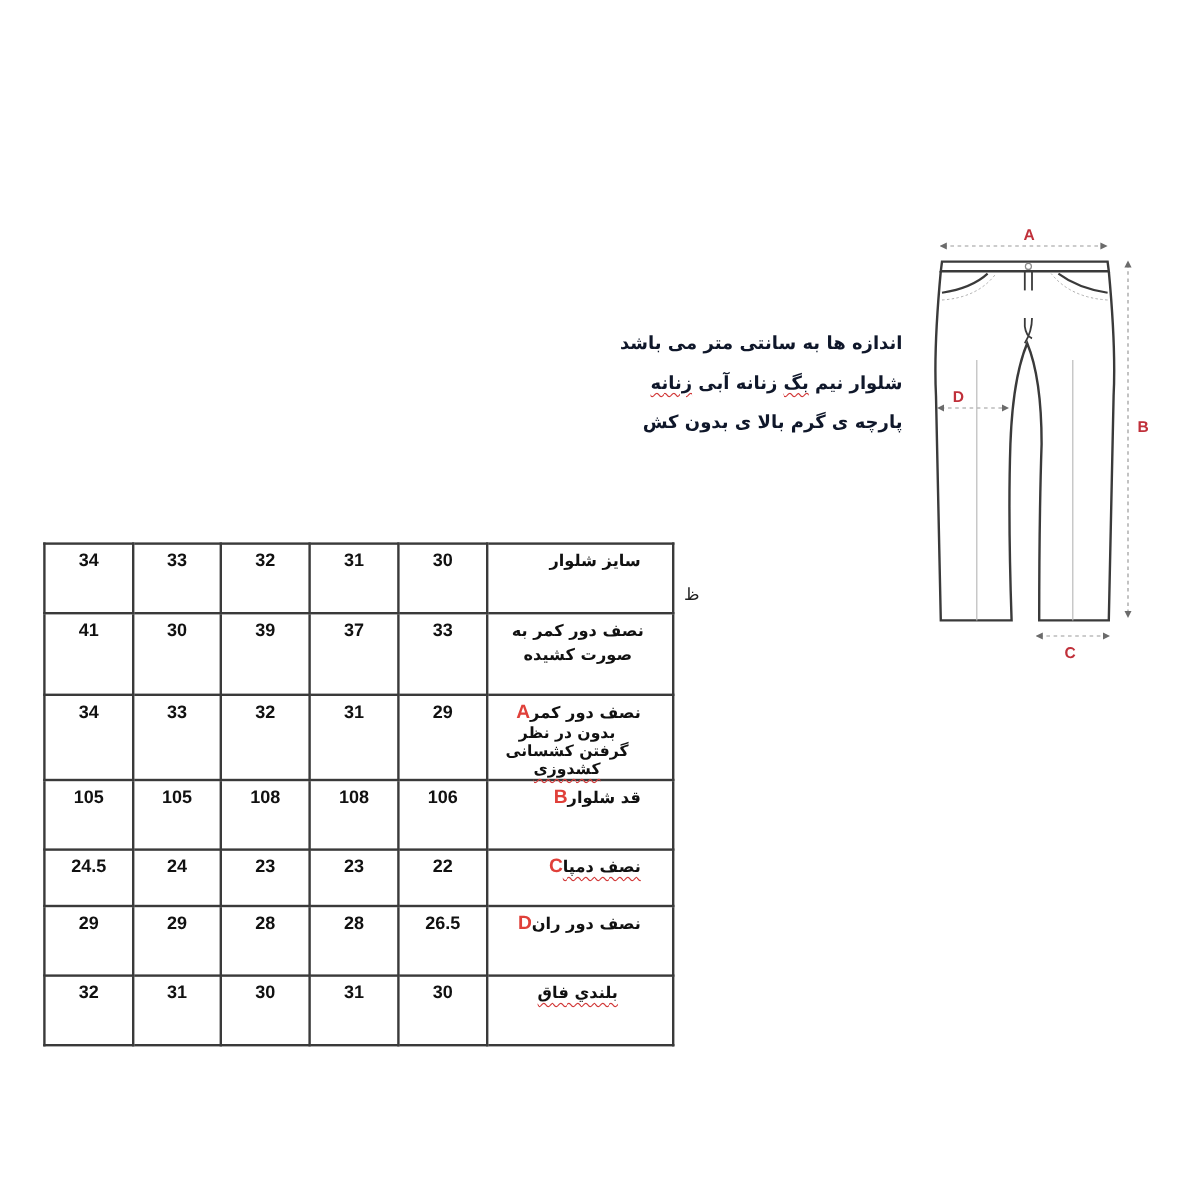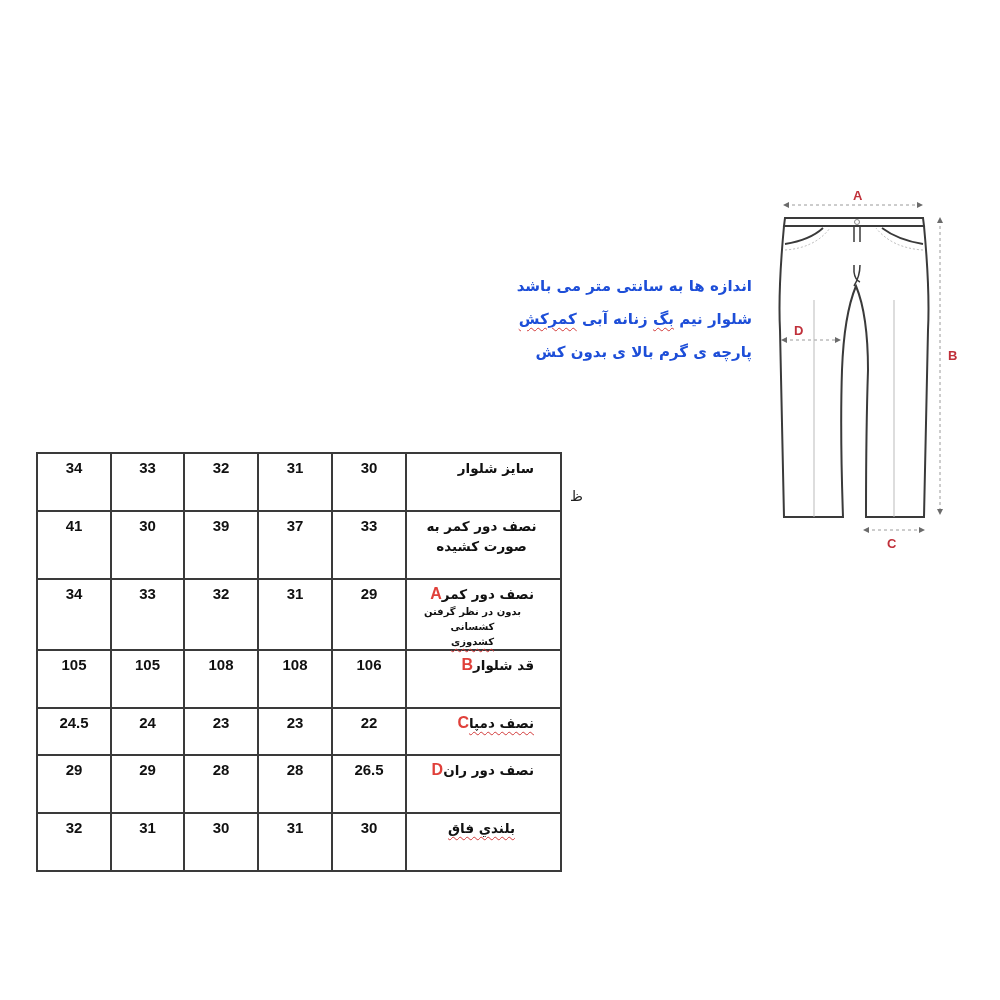--- a/index.html
+++ b/index.html
@@ -23,21 +23,21 @@
       direction: rtl;
       text-align: right;
     }
     .note-line {
       font-family: "DejaVu Sans", sans-serif;
       font-weight: bold;
       font-size: 15px;
       line-height: 16px;
       margin-bottom: 17px;
       white-space: nowrap;
-      color: #1d4ed8;
+      color: #0f172a;
     }
     .squiggle {
       text-decoration: underline wavy #d23a3a;
       text-decoration-thickness: 1px;
       text-underline-offset: 3px;
     }
     .diagram {
       position: absolute;
       left: 760px;
       top: 180px;
@@ -85,41 +85,41 @@
       border-radius: 16px;
     }
     .label .mark {
       color: #e0403a;
       font-family: "Liberation Sans", sans-serif;
       font-weight: bold;
       font-size: 16px;
     }
     .label .sub {
       display: block;
-      font-size: 10px;
+      font-size: 13px;
       line-height: 15px;
       text-align: center;
       margin-left: -2px;
     }
     .stray {
       position: absolute;
       left: 570px;
       top: 488px;
       font-family: "DejaVu Sans", sans-serif;
       font-size: 14px;
       color: #222;
     }
   </style>
 </head>
 <body>
 
 <div class="notes">
   <div class="note-line">اندازه ها به سانتی متر می باشد</div>
   <div class="note-line">
-    <span>شلوار نیم </span><span class="squiggle">بگ</span><span> زنانه آبی </span><span class="squiggle">کمرکش</span>
+    <span>شلوار نیم </span><span class="squiggle">بگ</span><span> زنانه آبی </span><span class="squiggle">زنانه</span>
   </div>
   <div class="note-line">پارچه ی گرم بالا ی بدون کش</div>
 </div>
 
 <div class="diagram">
   <svg width="220" height="380" viewBox="0 0 220 380">
     <defs>
       <marker id="arr" markerWidth="6" markerHeight="6" refX="3" refY="3" orient="auto-start-reverse">
         <path d="M0,0 L6,3 L0,6 Z" fill="#6b6b6b"></path>
       </marker>

